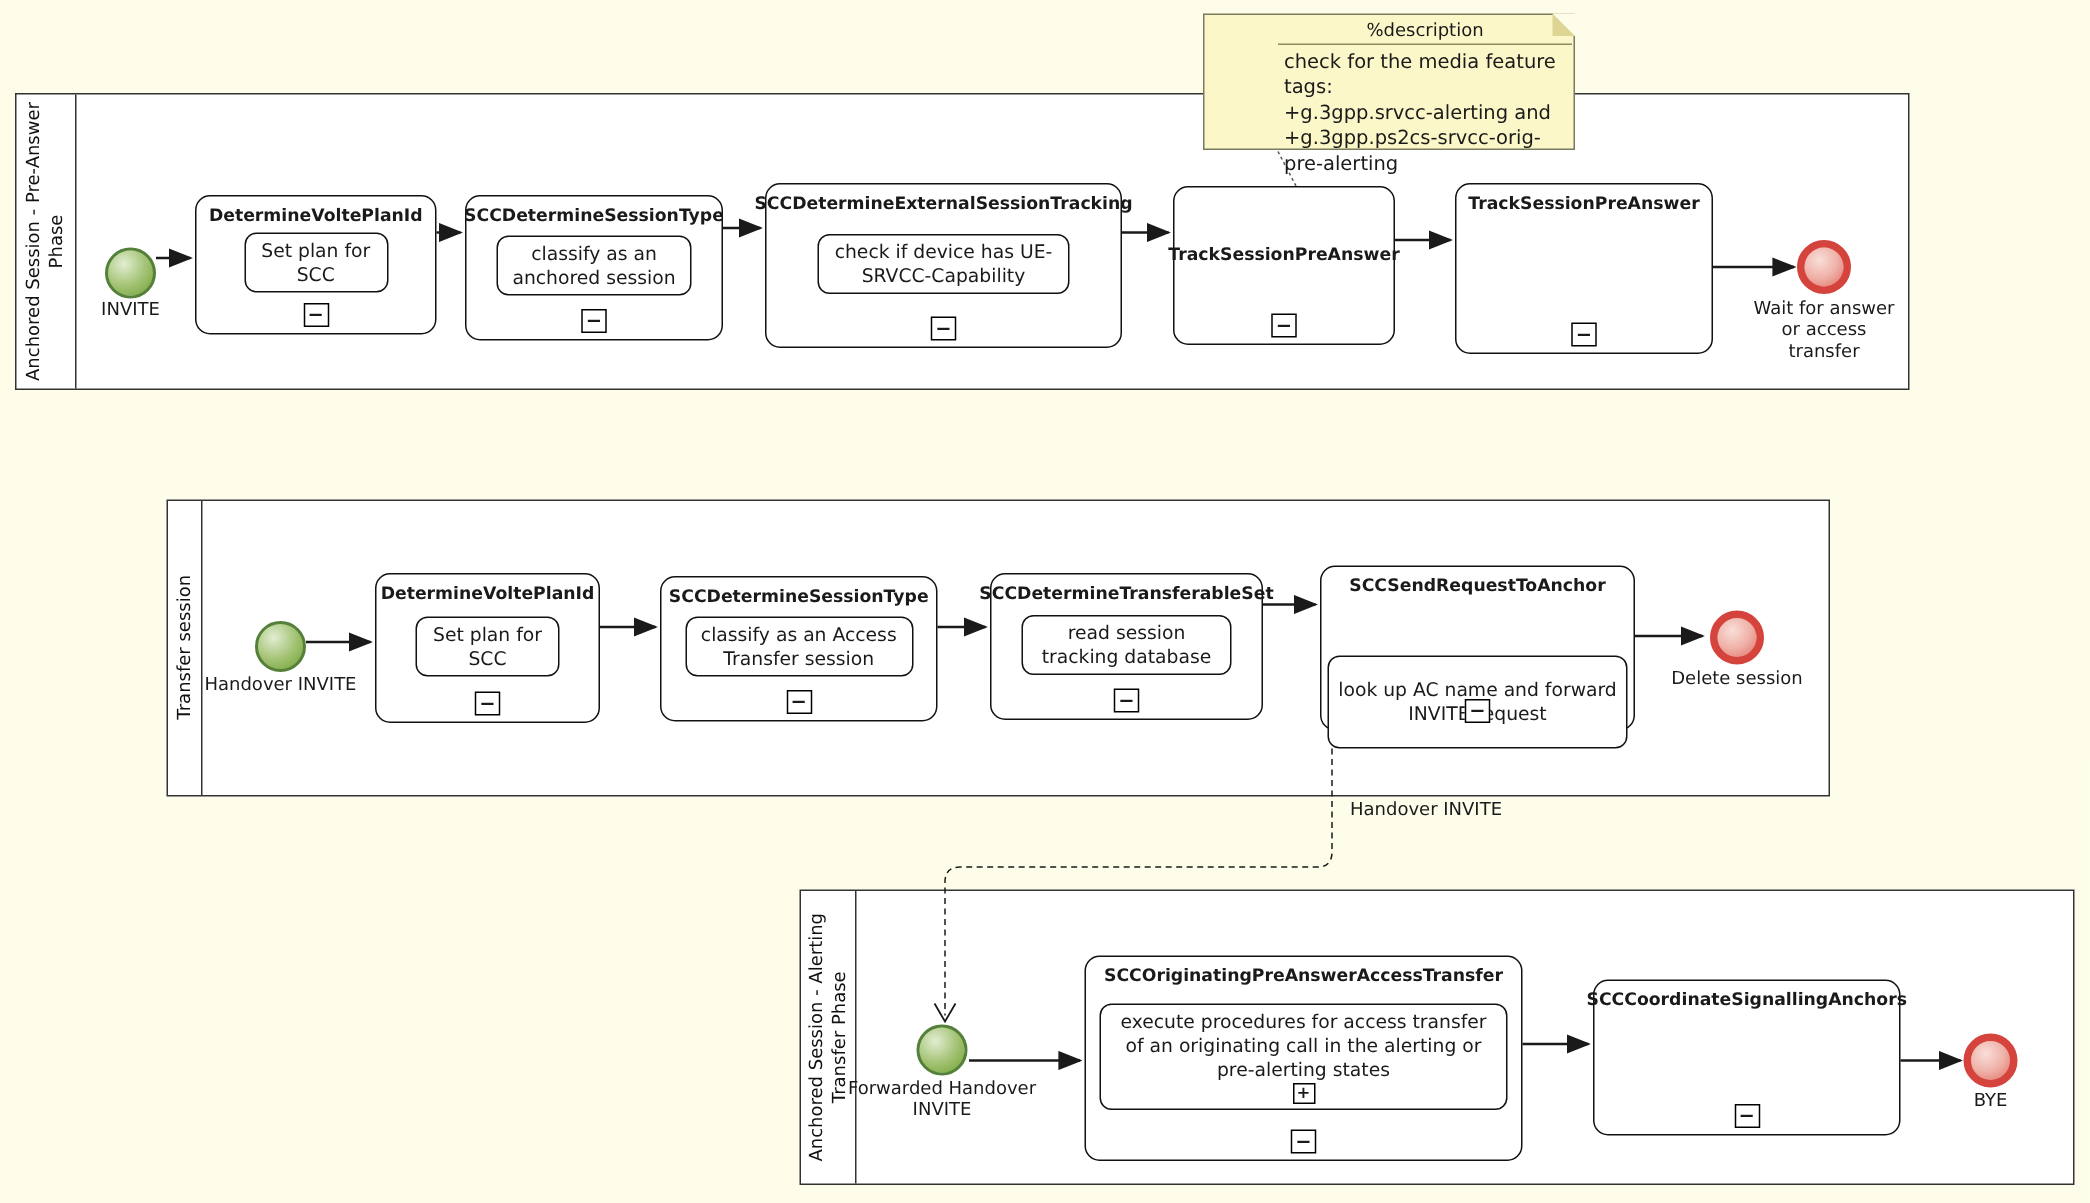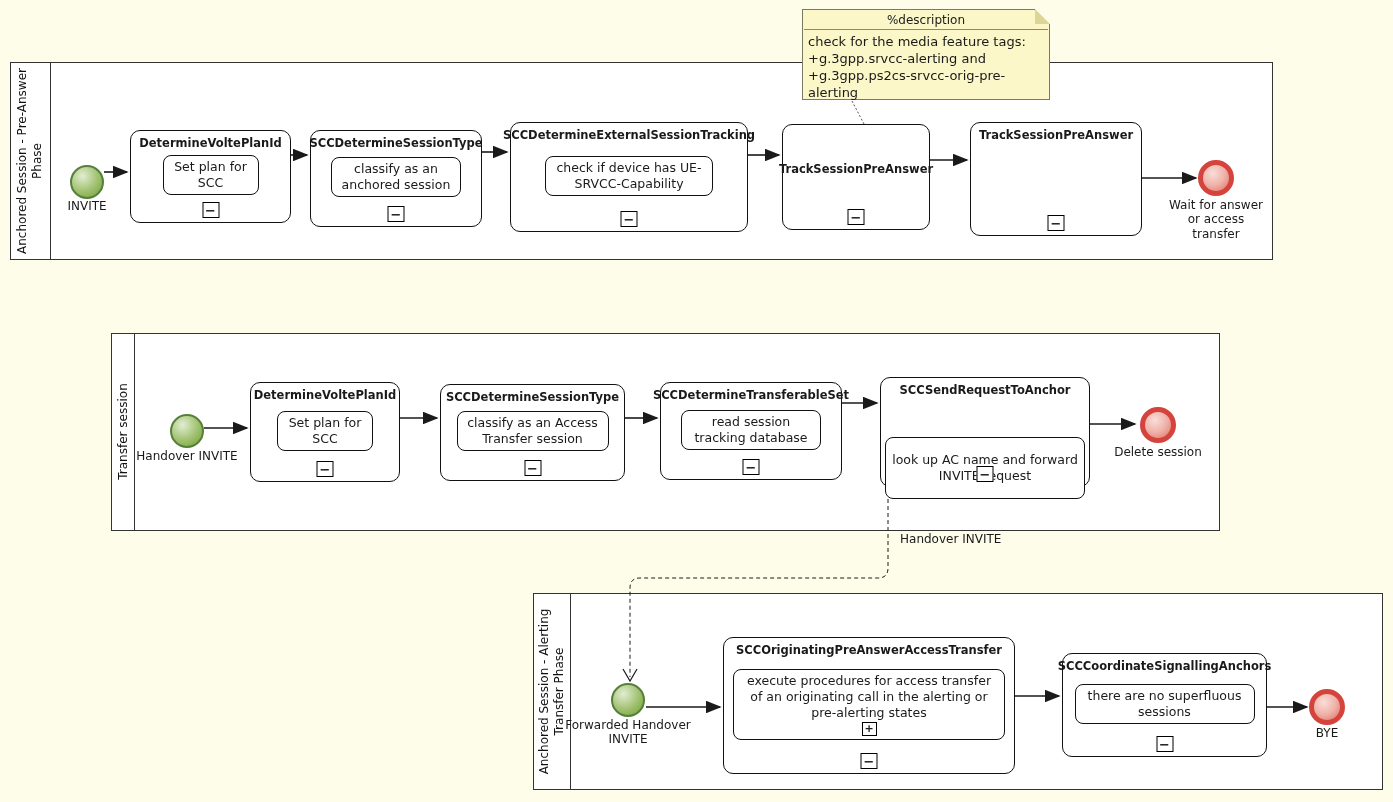--- a/index.html
+++ b/index.html
@@ -45,21 +45,21 @@
   }
   .event-end{
     position:absolute;width:36px;height:36px;border-radius:50%;box-sizing:border-box;
     border:5px solid #d5433d;
     background:radial-gradient(circle at 38% 32%, #f8ded8, #efb2a9 50%, #e57b6f 90%);
   }
   .event-label{position:absolute;text-align:center;font-size:12px;line-height:1.2;}
   .conn-label{position:absolute;font-size:12px;}
   .note{
     position:absolute;left:802px;top:9px;width:248px;height:91px;
-    background:#FBF7C8;border:1px solid #7a7a60;box-sizing:border-box;
+    background:#FBF7C8;border:1px solid #7a7a60;box-sizing:border-box;padding-left:48px;
   }
   .note-title{font-size:12px;text-align:center;padding:3px 0 2px;border-bottom:1px solid #8c8c60;margin:0 1px;}
   .note-body{font-size:13px;line-height:1.3;padding:4px 5px;white-space:pre-line;}
   .note-fold{
     position:absolute;top:-1px;right:-1px;width:0;height:0;border-style:solid;
     border-width:0 15px 15px 0;
     border-color:#FDFDE9 #FDFDE9 #dcd593 transparent;
   }
   svg.overlay{position:absolute;left:0;top:0;pointer-events:none;}
 </style>
@@ -206,23 +206,20 @@
       <span class="plus-box">
           <span>+</span>
         </span>
     </div>
     <div class="collapse-box">
         <span>−</span>
       </div>
   </div>
   <div class="task" style="left:1062px;top:653px;width:205px;height:104px;">
     <div class="task-title">SCCCoordinateSignallingAnchors</div>
-    <div class="task-inner" style="width:180px;">
-        <span>there are no superfluous sessions</span>
-      </div>
     <div class="collapse-box">
         <span>−</span>
       </div>
   </div>
 
   <div class="event-start" style="left:70px;top:165px;"></div>
   <div class="event-label" style="left:47px;top:199px;width:80px;">INVITE</div>
 
   <div class="event-end" style="left:1198px;top:160px;"></div>
   <div class="event-label" style="left:1166px;top:198px;width:100px;">Wait for answer or access transfer</div>

